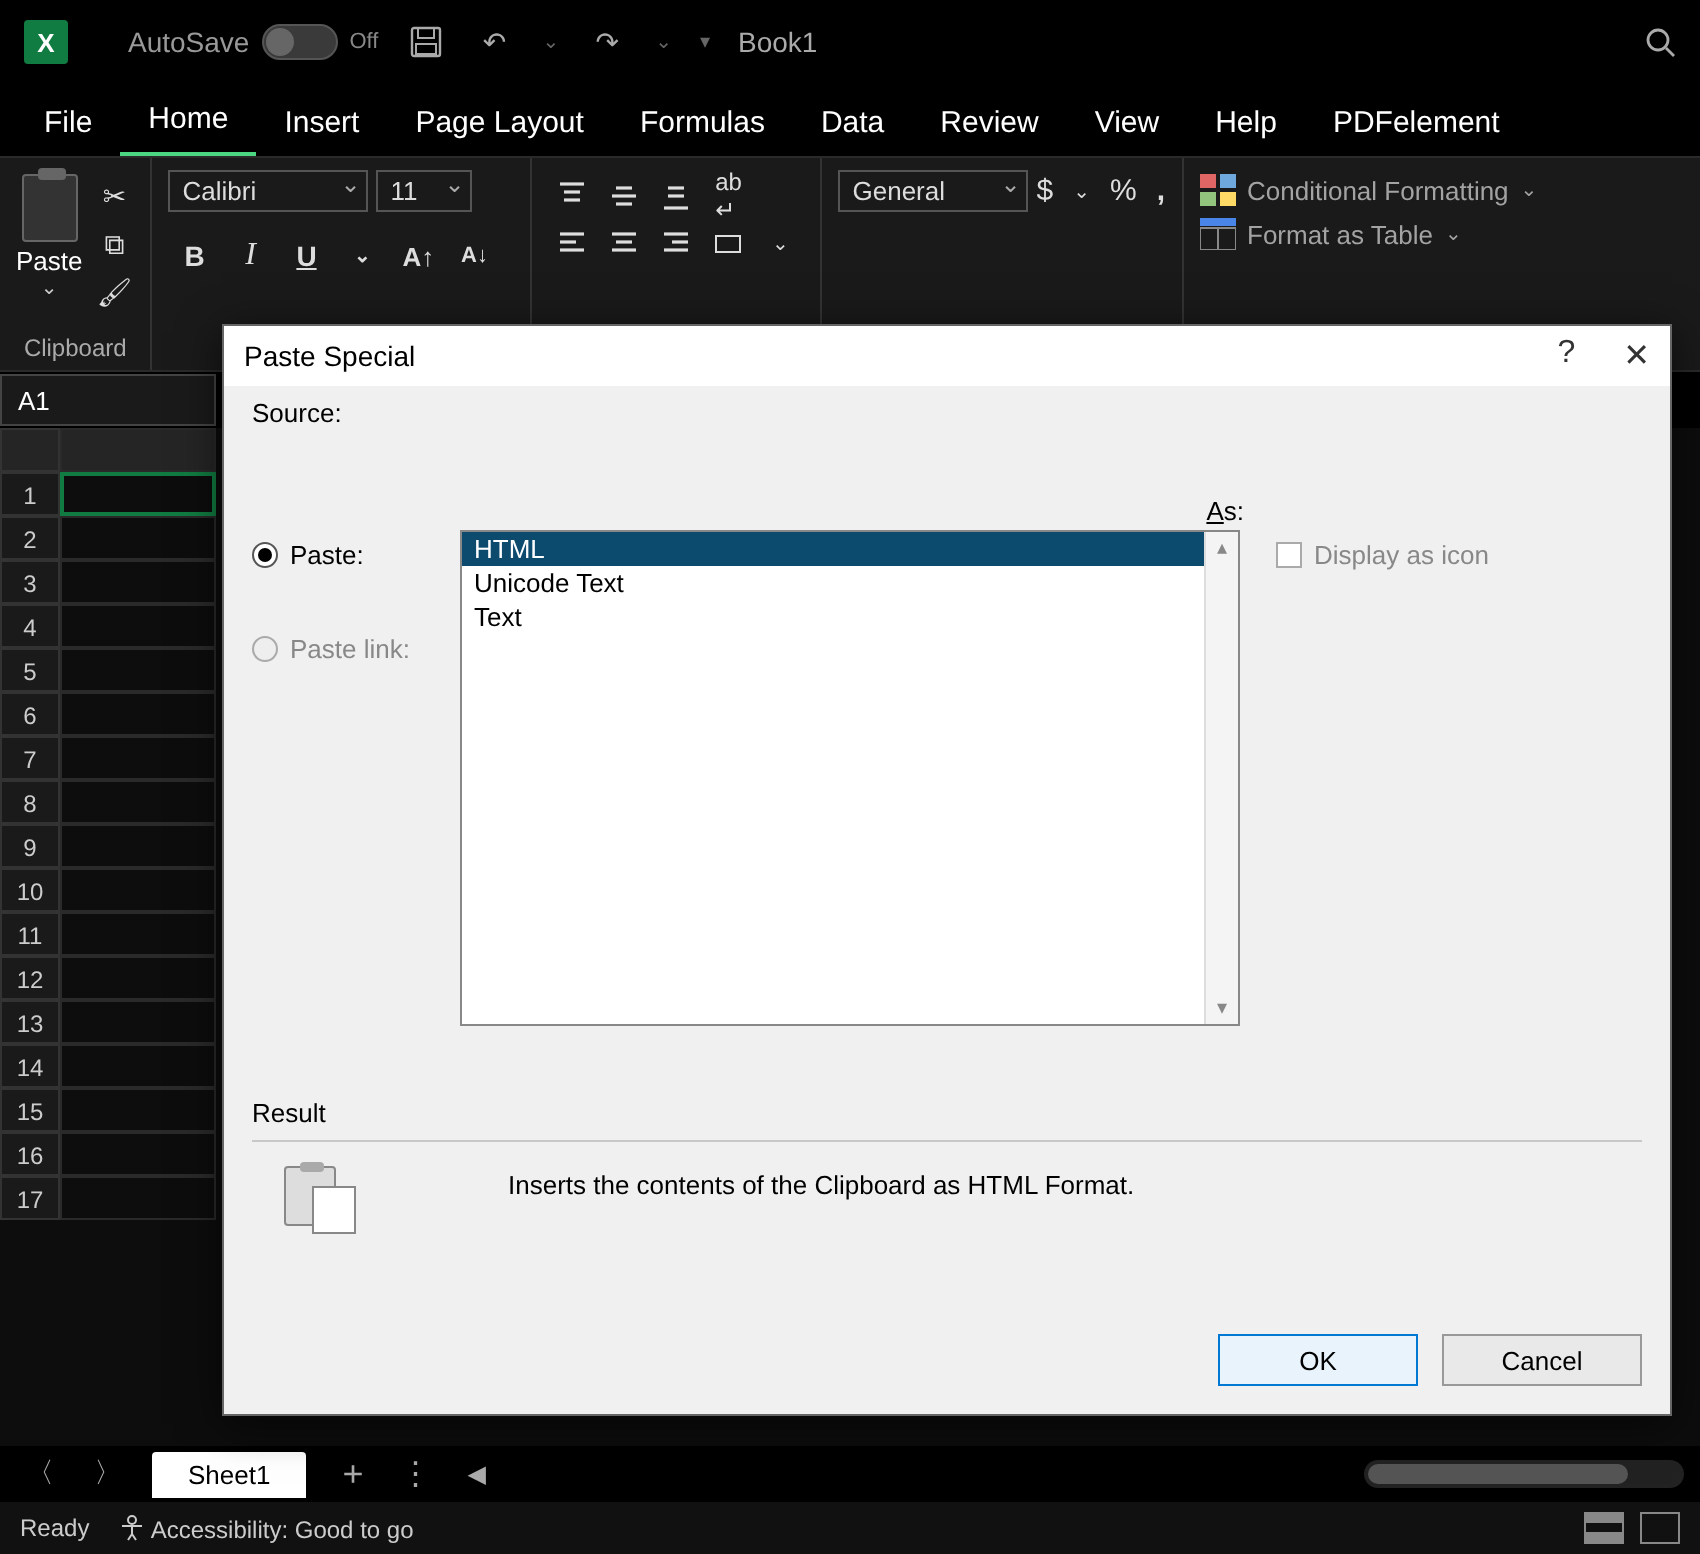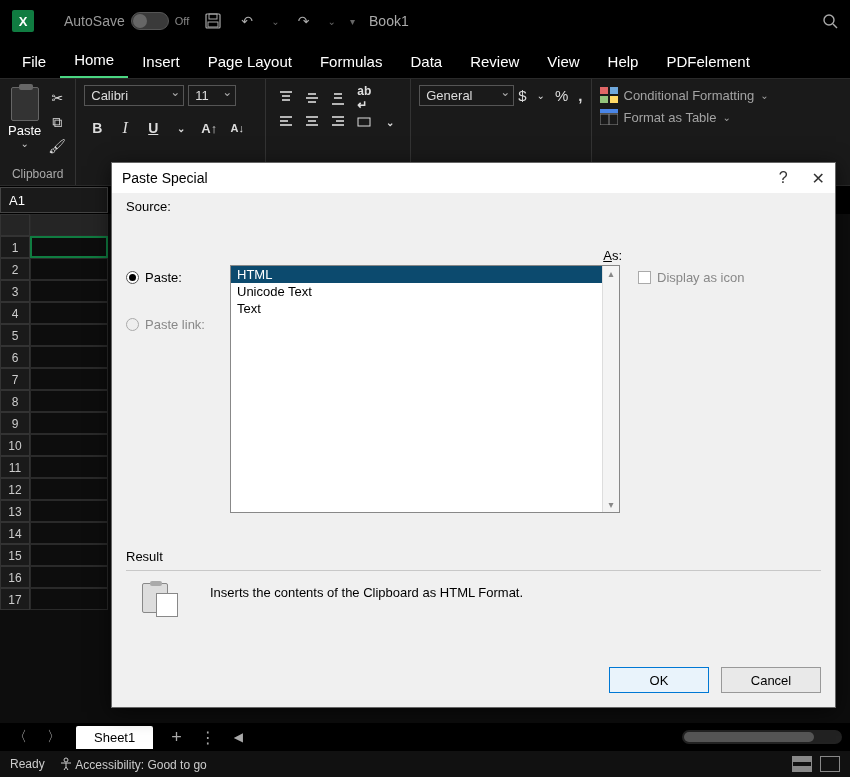--- a/index.html
+++ b/index.html
@@ -42,21 +42,21 @@
   .select-wrap { position:relative; }
   .select-wrap::after { content:"⌄"; position:absolute; right:4px; top:0; color:#aaa; font-size:12px; pointer-events:none; }
 
   .btn-row { display:flex; gap:2px; margin-top:2px; }
   .rbtn { width:26px; height:24px; display:flex; align-items:center; justify-content:center; color:#ddd; font-size:14px; font-weight:bold; }
   .rbtn.i { font-style:italic; font-family:serif; font-weight:normal; font-size:16px; }
   .rbtn.u { text-decoration:underline; }
 
   .align-grid { display:flex; flex-direction:column; gap:2px; padding-top:4px; }
   .arow { display:flex; gap:2px; }
-  .abtn { width:24px; height:22px; display:flex; align-items:center; justify-content:center; color:#ddd;font-weight:bold; }
+  .abtn { width:24px; height:22px; display:flex; align-items:center; justify-content:center; color:#ddd; }
   svg.align-ico { width:16px; height:16px; }
   svg.align-ico line { stroke:#ddd; stroke-width:1.6; }
 
   .num-col { display:flex; flex-direction:row; gap:4px; padding-top:2px; }
   .gen-select { background:#1a1a1a; border:1px solid #555; color:#ddd; font-size:13px; padding:2px 18px 2px 6px; width:95px; appearance:none; }
   .nrow { display:flex; gap:10px; color:#ddd; font-size:15px; align-items:center; }
 
   .styles-col { display:flex; flex-direction:column; gap:6px; padding-top:4px; }
   .style-row { display:flex; align-items:center; gap:6px; color:#a3a3a3; font-size:13px; white-space:nowrap; }
   .cf-icon { width:18px; height:16px; display:flex; }
@@ -117,21 +117,21 @@
   .chk-box { width:13px; height:13px; border:1px solid #aaa; background:#fff; }
 
   .result-section { margin-top:36px; }
   .result-label { font-size:13px; margin-bottom:6px; }
   .result-hr { border:none; border-top:1px solid #c8c8c8; margin-bottom:12px; }
   .result-row { display:flex; gap:32px; align-items:flex-start; padding-left:16px; }
   .result-icon { width:36px; height:34px; position:relative; }
   .clip-back { position:absolute; top:0; left:0; width:26px; height:30px; background:#ddd; border:1px solid #888; border-radius:2px; }
   .clip-back::before { content:""; position:absolute; top:-3px; left:7px; width:12px; height:5px; background:#aaa; border-radius:2px; }
   .page-front { position:absolute; bottom:0; right:0; width:22px; height:24px; background:#fff; border:1px solid #888; }
-  .result-text { font-size:13px; padding-top:2px; }
+  .result-text { font-size:13px; padding-top:2px;margin-left:44px; }
 
   .dlg-buttons { position:absolute; bottom:14px; right:14px; display:flex; gap:12px; }
   .dlg-btn { width:100px; height:26px; border:1px solid #999; background:#e9e9e9; font-size:13px; cursor:pointer; }
   .dlg-btn.primary { border:1.5px solid #0078d4; background:#e9f3fb; }
 </style>
 </head>
 <body>
 
 <div class="titlebar">
   <div class="excel-icon">X</div>

